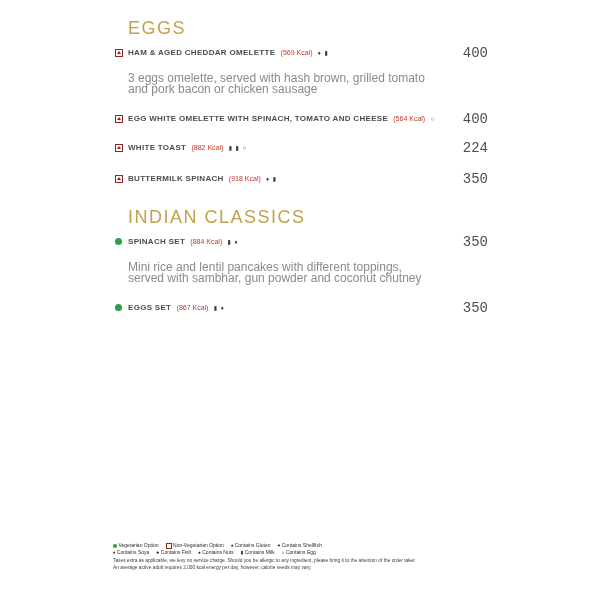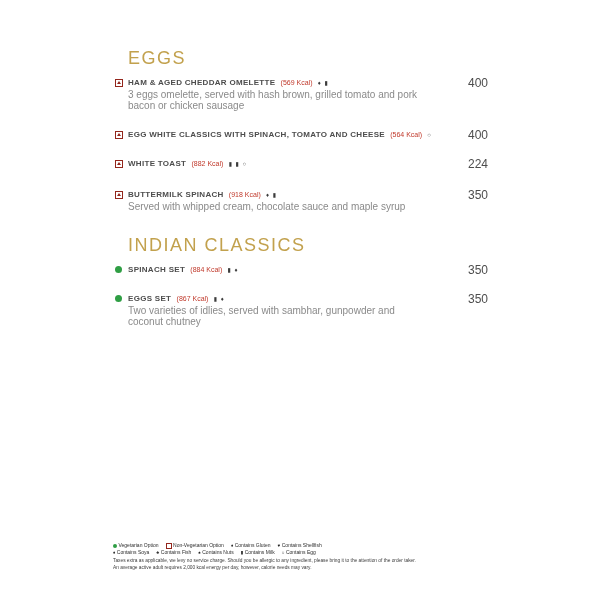--- a/index.html
+++ b/index.html
@@ -1,29 +1,29 @@
 <!DOCTYPE html>
 <html><head>
 <meta charset="utf-8">
 <style>
   html,body{margin:0;padding:0;background:#ffffff;}
   .page{position:relative;width:600px;height:600px;background:#ffffff;overflow:hidden;
         font-family:"Liberation Sans", sans-serif;}
-  .content{position:absolute;left:128px;top:48px;right:120px;}
+  .content{position:absolute;left:128px;top:18px;right:120px;}
   .section-title{font-size:18px;font-weight:300;letter-spacing:1.5px;color:#C2A14D;
                  margin:0 0 10px 0;line-height:20px;}
   .section-title.second{margin-top:23px;}
   .item{position:relative;margin-bottom:19px;}
   .item.tight{margin-bottom:21px;}
   .head{position:relative;font-size:8px;line-height:10px;white-space:nowrap;}
   .item-name{font-weight:bold;color:#4d4d4d;letter-spacing:0.3px;}
   .kcal{font-size:7px;color:#C0392B;margin-left:3px;}
   .allergens{font-size:6px;color:#3b3b3b;margin-left:3px;letter-spacing:1px;}
-  .price{position:absolute;right:-8px;top:0;font-size:12px;color:#4d4d4d;}
-  .desc{font-size:10px;color:#8a8a8a;line-height:11px;max-width:302px;margin-top:1px;}
+  .price{position:absolute;right:-8px;top:0;font-size:14px;color:#4d4d4d;font-family:Liberation Mono, monospace;}
+  .desc{font-size:12px;color:#8a8a8a;line-height:11px;max-width:302px;margin-top:15px;}
   .diet-icon{position:absolute;left:-13px;top:1px;width:7px;height:7px;display:inline-block;}
   .diet-icon.nonveg{border:1px solid #93261c;width:6px;height:6px;}
   .diet-icon.nonveg span{display:block;width:0;height:0;margin:1px auto 0 auto;
       border-left:2px solid transparent;border-right:2px solid transparent;
       border-bottom:3.5px solid #93261c;}
   .diet-icon.veg{background:#2f9e44;border-radius:50%;}
   
   .footer{position:absolute;left:113px;right:100px;top:543px;color:#333;}
   .legend-row{display:flex;gap:7px;font-size:5px;line-height:5.5px;color:#2e2e2e;margin-bottom:1px;}
   .legend-item{display:flex;align-items:center;gap:1.5px;white-space:nowrap;}
@@ -53,21 +53,21 @@
         <span class="price">400</span>
       </div>
       <div class="desc">3 eggs omelette, served with hash brown, grilled tomato and pork bacon or chicken sausage</div>
     </div>
 
     <div class="item">
       <span class="diet-icon nonveg">
           <span></span>
         </span>
       <div class="head">
-        <span class="item-name">EGG WHITE CLASSICS WITH SPINACH, TOMATO AND CHEESE</span>
+        <span class="item-name">EGG WHITE OMELETTE WITH SPINACH, TOMATO AND CHEESE</span>
         <span class="kcal">(564 Kcal)</span>
         <span class="allergens">○</span>
         <span class="price">400</span>
       </div>
     </div>
 
     <div class="item tight">
       <span class="diet-icon nonveg">
           <span></span>
         </span>
@@ -82,44 +82,43 @@
     <div class="item">
       <span class="diet-icon nonveg">
           <span></span>
         </span>
       <div class="head">
         <span class="item-name">BUTTERMILK SPINACH</span>
         <span class="kcal">(918 Kcal)</span>
         <span class="allergens">♦ ▮</span>
         <span class="price">350</span>
       </div>
-      <div class="desc">Served with whipped cream, chocolate sauce and maple syrup</div>
     </div>
 
     <h1 class="section-title second">INDIAN CLASSICS</h1>
 
     <div class="item">
       <span class="diet-icon veg"></span>
       <div class="head">
         <span class="item-name">SPINACH SET</span>
         <span class="kcal">(884 Kcal)</span>
         <span class="allergens">▮ ♦</span>
         <span class="price">350</span>
       </div>
+      <div class="desc">Mini rice and lentil pancakes with different toppings, served with sambhar, gun powder and coconut chutney</div>
     </div>
 
     <div class="item">
       <span class="diet-icon veg"></span>
       <div class="head">
         <span class="item-name">EGGS SET</span>
         <span class="kcal">(867 Kcal)</span>
         <span class="allergens">▮ ♦</span>
         <span class="price">350</span>
       </div>
-      <div class="desc">Two varieties of idlies, served with sambhar, gunpowder and coconut chutney</div>
     </div>
 
   </div>
 
   <div class="footer">
     <div class="legend-row">
       <span class="legend-item">
         <span class="lg-ic lg-veg"></span>
         <span>Vegetarian Option</span>
       </span>

